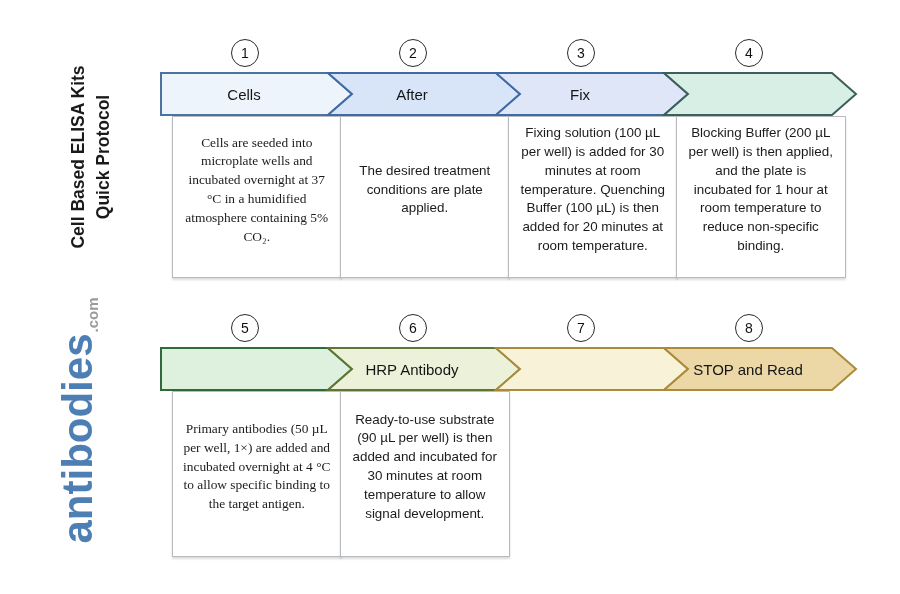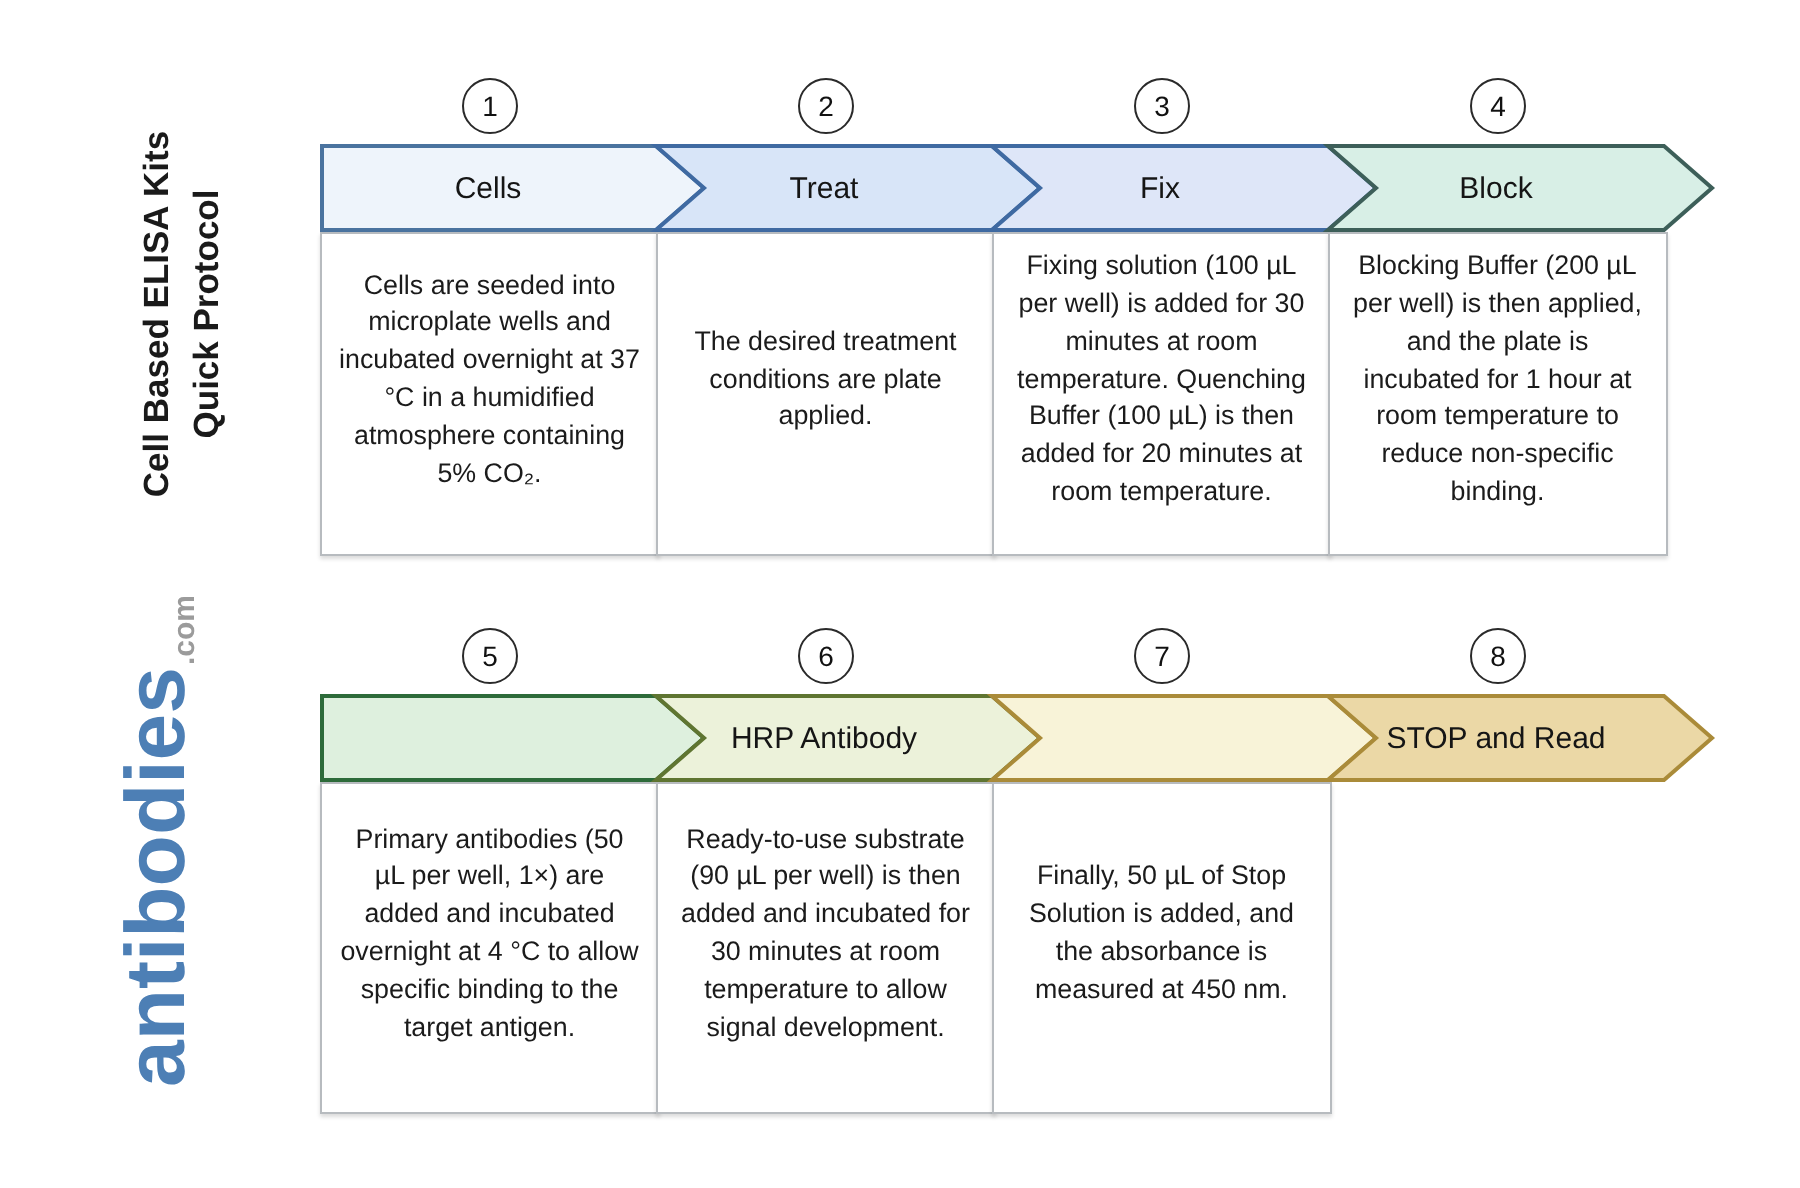--- a/index.html
+++ b/index.html
@@ -45,21 +45,21 @@
   .box-row{position:absolute;display:flex;}
   .row1-boxes{top:116px}.row2-boxes{top:391px}
   .step-box{
     width:169.5px;height:162px;background:#ffffff;
     border:1.5px solid #b7bbbf;box-sizing:border-box;margin-left:-1.5px;
     display:flex;align-items:center;justify-content:center;
     padding:6px 8px 20px 8px;
     box-shadow:0 1.5px 2px rgba(0,0,0,0.14);
   }
   .row2-boxes .step-box{height:166px;}
-  .step-box:first-child{margin-left:0;}
+  .step-box:first-child{margin-left:12px;font-family:Liberation Serif, serif;}
   .step-box p{margin:0;font-size:13.4px;line-height:1.4;text-align:center;color:#1b1b1b;}
 </style>
 </head>
 <body>
 
 <div class="canvas">
 
   <div class="side-title">
     <div>Cell Based ELISA Kits</div>
     <div>Quick Protocol</div>
@@ -80,23 +80,22 @@
     </div>
 
     <div class="arrow-row row1-arrows">
       <svg width="700" height="44" viewBox="0 0 700 44">
         <path d="M1,1 L168,1 L192,22 L168,43 L1,43 Z" stroke-width="2" fill="#eef4fb" stroke="#4a739f"></path>
         <path d="M168,1 L336,1 L360,22 L336,43 L168,43 L192,22 Z" stroke-width="2" fill="#d8e5f8" stroke="#3f6aa2"></path>
         <path d="M336,1 L504,1 L528,22 L504,43 L336,43 L360,22 Z" stroke-width="2" fill="#dee6f8" stroke="#3f6aa2"></path>
         <path d="M504,1 L672,1 L696,22 L672,43 L504,43 L528,22 Z" stroke-width="2" fill="#d8efe6" stroke="#3d5f59"></path>
       </svg>
       <div class="arrow-label l1">Cells</div>
-      <div class="arrow-label l2">Treat</div>
+      <div class="arrow-label l2">After</div>
       <div class="arrow-label l3">Fix</div>
-      <div class="arrow-label l4">Block</div>
     </div>
 
     <div class="box-row row1-boxes">
       <div class="step-box">
         <p>Cells are seeded into microplate wells and incubated overnight at 37 °C in a humidified atmosphere containing 5% CO₂.</p>
       </div>
       <div class="step-box">
         <p>The desired treatment conditions are plate applied.</p>
       </div>
       <div class="step-box">
@@ -125,19 +124,16 @@
       <div class="arrow-label l4">STOP and Read</div>
     </div>
 
     <div class="box-row row2-boxes">
       <div class="step-box">
         <p>Primary antibodies (50 µL per well, 1×) are added and incubated overnight at 4 °C to allow specific binding to the target antigen.</p>
       </div>
       <div class="step-box">
         <p>Ready-to-use substrate (90 µL per well) is then added and incubated for 30 minutes at room temperature to allow signal development.</p>
       </div>
-      <div class="step-box">
-        <p>Finally, 50 µL of Stop Solution is added, and the absorbance is measured at 450 nm.</p>
-      </div>
     </div>
 
   </div>
 </div>
 
 </body></html>

